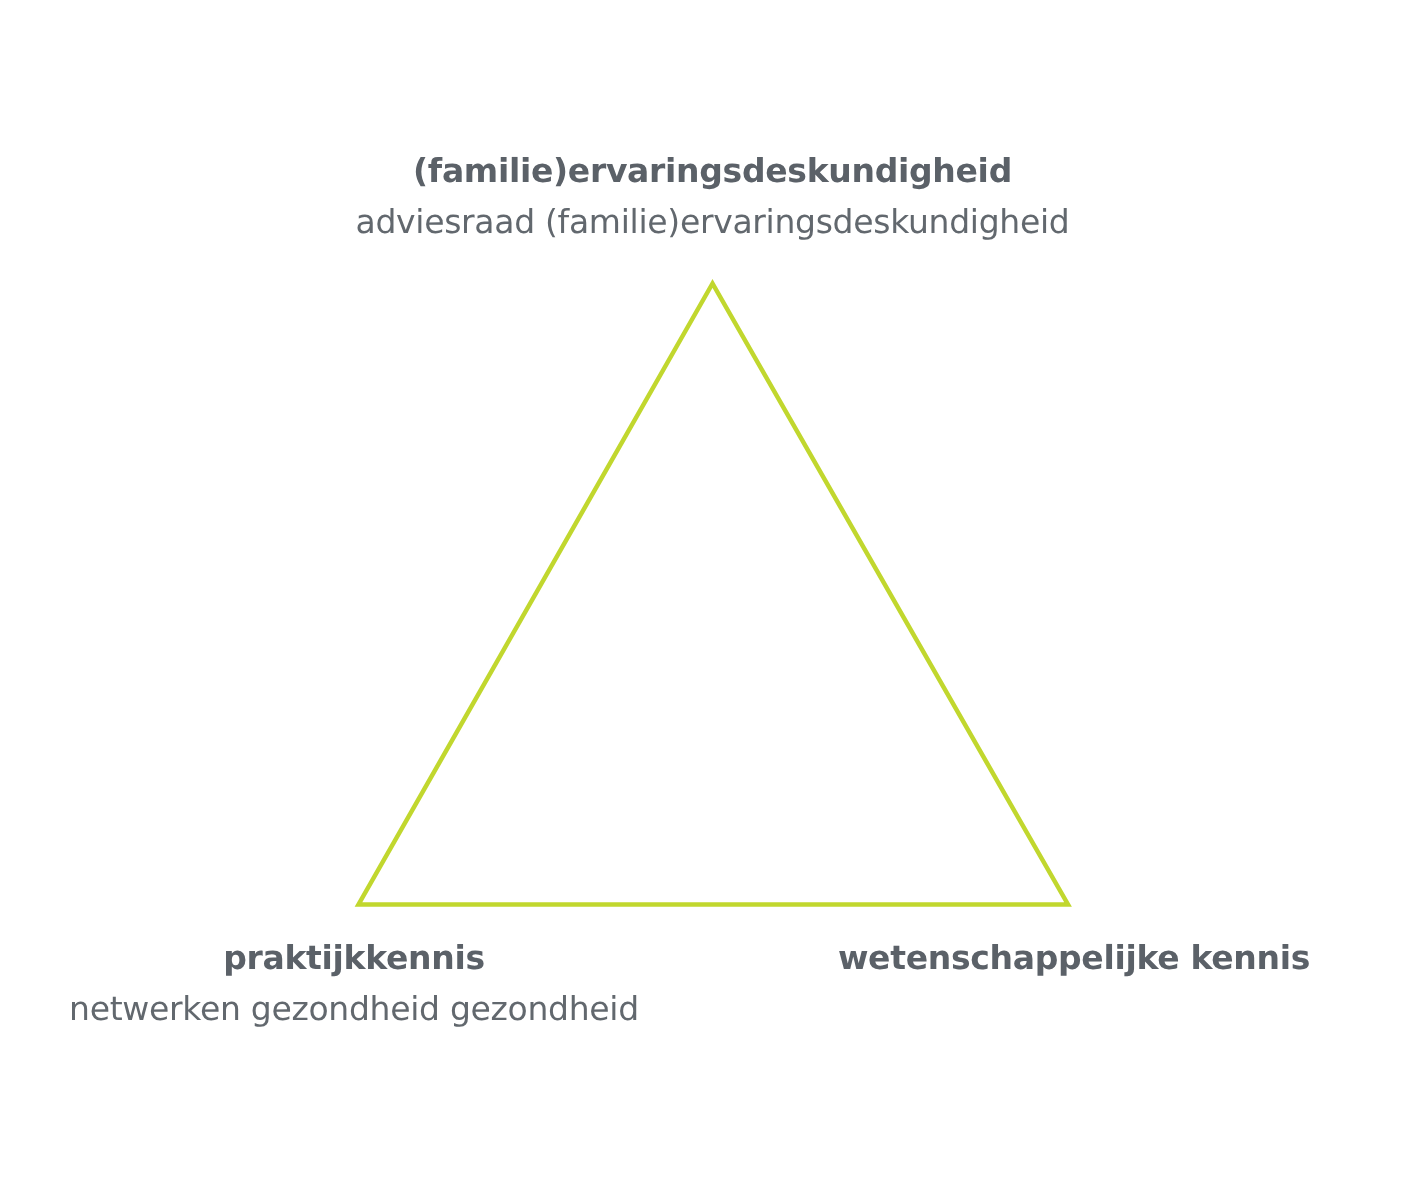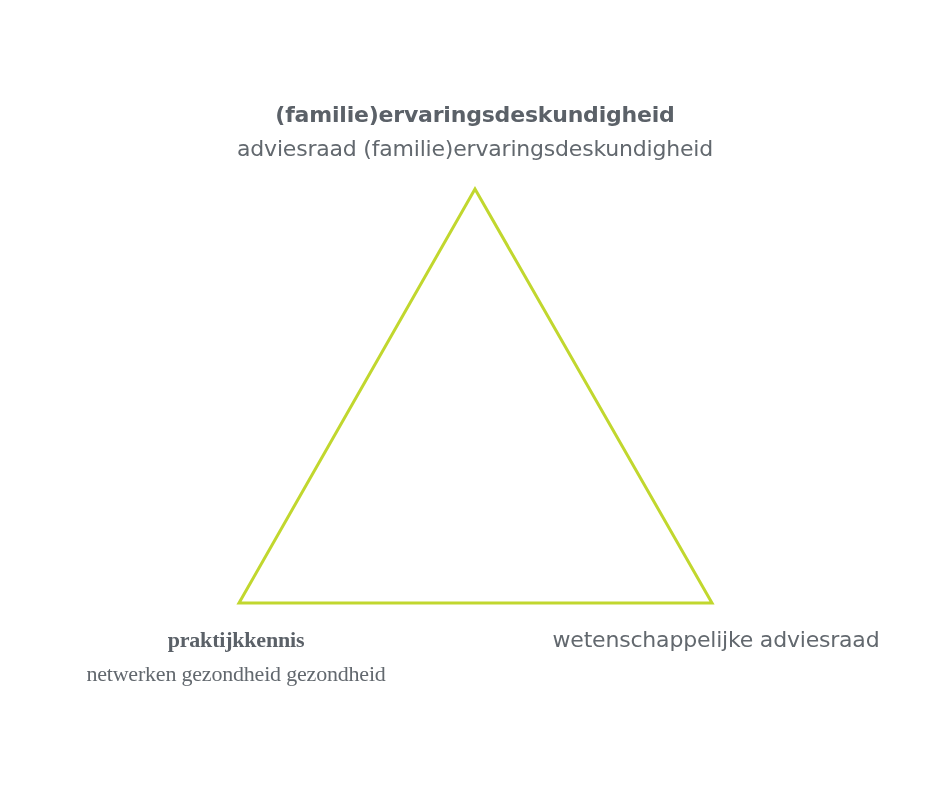--- a/index.html
+++ b/index.html
@@ -6,21 +6,21 @@
     body {
       width: 940px; height: 788px; background: #ffffff;
       position: relative; overflow: hidden;
       font-family: "DejaVu Sans", sans-serif;
       color: #5f656c;
     }
     .label { position: absolute; text-align: center; white-space: nowrap; }
     .label .title { font-weight: bold; font-size: 22px; line-height: 34px; color: #5b6168; letter-spacing: -0.2px; }
     .label .sub { font-size: 22px; line-height: 34px; color: #62686e; letter-spacing: -0.2px; }
     #top { left: 0; width: 950px; top: 98px; }
-    #left { left: 36px; width: 400px; top: 623px; font-family: Liberation Serif, serif; }
+    #left { left: 36px; width: 400px; top: 623px; }
     #right { left: 536px; width: 360px; top: 623px; }
     svg.tri { position: absolute; left: 0; top: 0; }
   </style>
 </head>
 <body>
 
 <svg class="tri" width="940" height="788">
   <polygon points="475,189 239,603 712,603" fill="none" stroke="#c1d72e" stroke-width="3" stroke-linejoin="miter"></polygon>
 </svg>
 
@@ -28,14 +28,14 @@
   <div class="title">(familie)ervaringsdeskundigheid</div>
   <div class="sub">adviesraad (familie)ervaringsdeskundigheid</div>
 </div>
 
 <div class="label" id="left">
   <div class="title">praktijkkennis</div>
   <div class="sub">netwerken gezondheid gezondheid</div>
 </div>
 
 <div class="label" id="right">
-  <div class="sub">wetenschappelijke adviesraad</div>
+  <div class="title">wetenschappelijke kennis</div>
 </div>
 
 </body></html>

